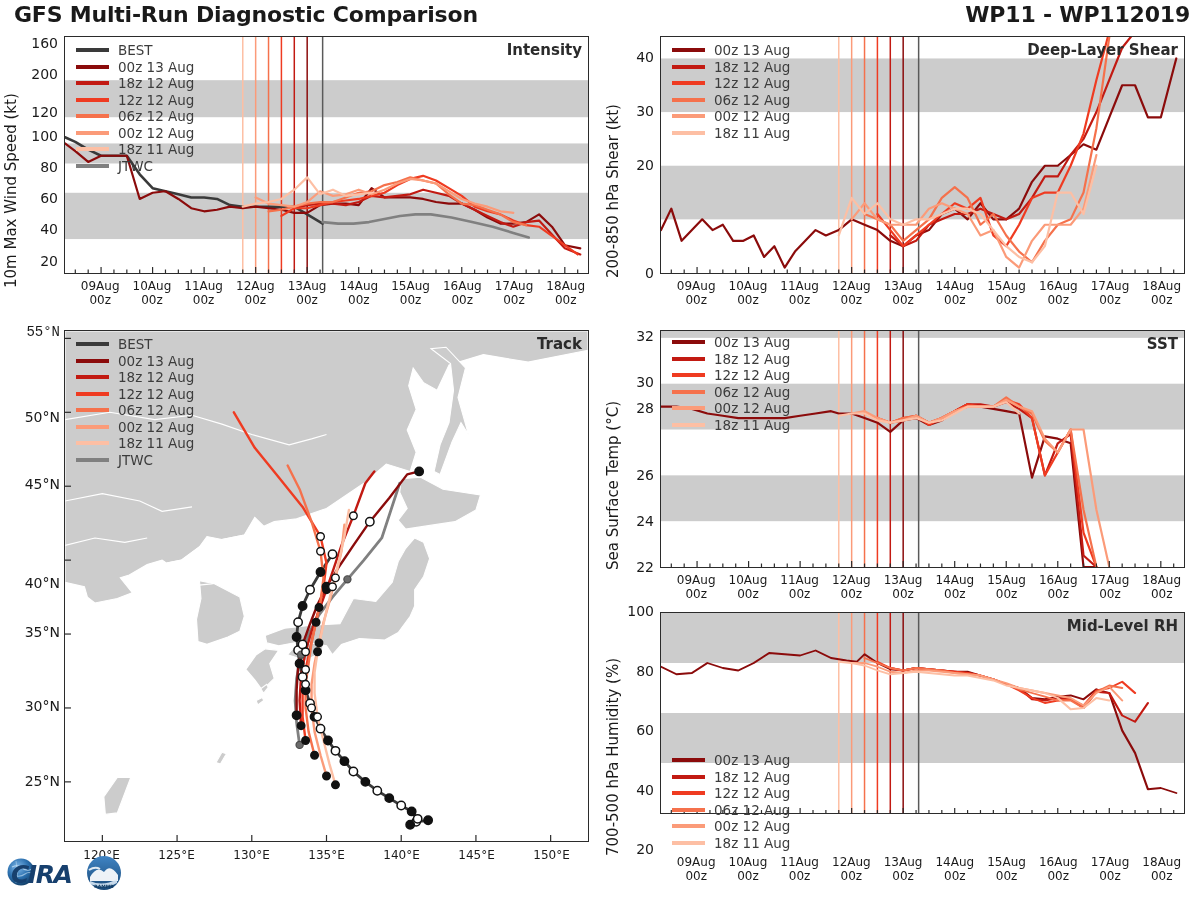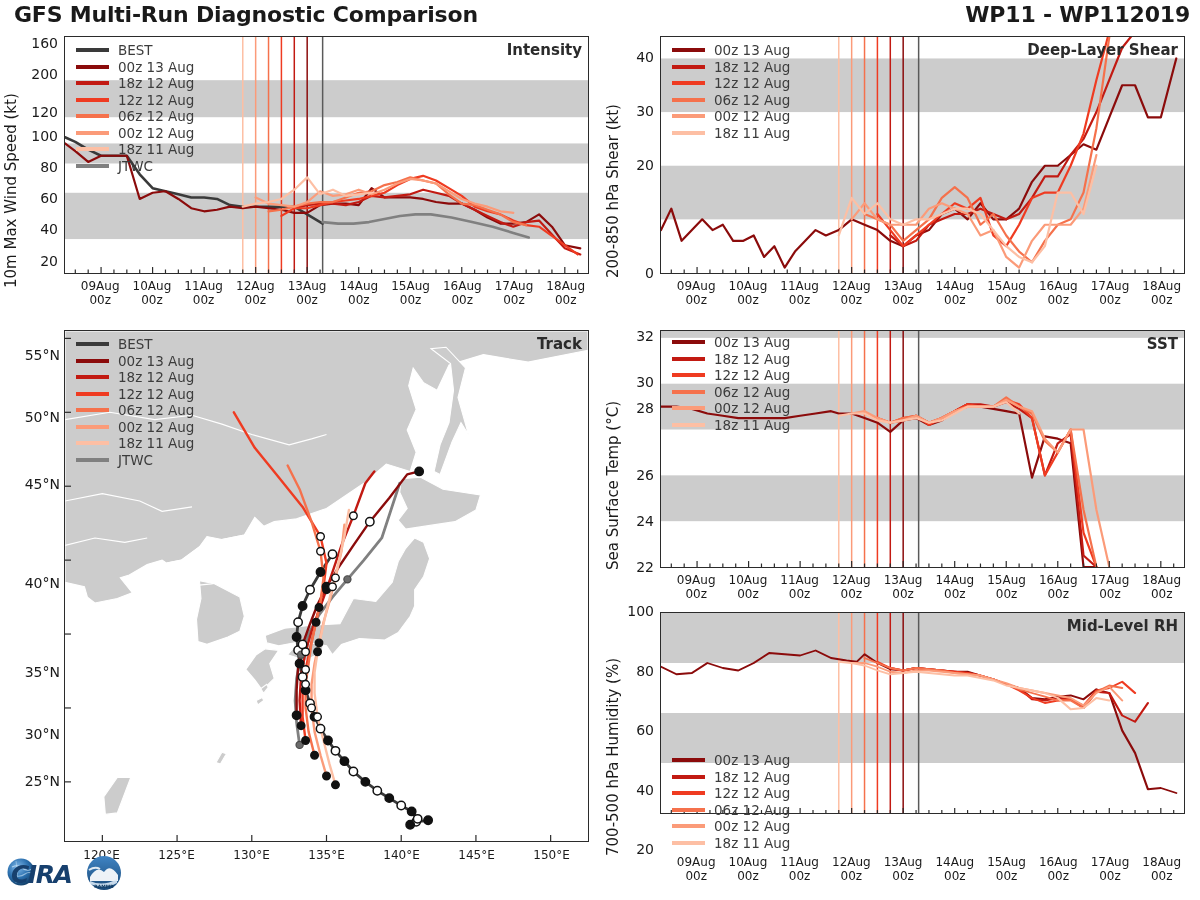--- a/index.html
+++ b/index.html
@@ -506,26 +506,26 @@
     <div class="xtick" style="left: 870.103px; top: 855px; width: 66px;">13Aug<br>00z</div>
     <div class="xtick" style="left: 921.828px; top: 855px; width: 66px;">14Aug<br>00z</div>
     <div class="xtick" style="left: 973.552px; top: 855px; width: 66px;">15Aug<br>00z</div>
     <div class="xtick" style="left: 1025.28px; top: 855px; width: 66px;">16Aug<br>00z</div>
     <div class="xtick" style="left: 1077px; top: 855px; width: 66px;">17Aug<br>00z</div>
     <div class="xtick" style="left: 1128.72px; top: 855px; width: 66px;">18Aug<br>00z</div>
   </div>
 
 <div id="track-yticks">
     <div class="ytick" style="left: 6px; top: 772.638px; width: 54px;">25°N</div>
-    <div class="ytick" style="left: 6px; top: 698.435px; width: 54px; margin-top: 28px;">30°N</div>
-    <div class="ytick" style="left: 6px; top: 624.232px; width: 54px; margin-top: 40px;">35°N</div>
+    <div class="ytick" style="left: 6px; top: 698.435px; width: 54px;">30°N</div>
+    <div class="ytick" style="left: 6px; top: 624.232px; width: 54px;">35°N</div>
     <div class="ytick" style="left: 6px; top: 575px; width: 54px;">40°N</div>
     <div class="ytick" style="left: 6px; top: 475.826px; width: 54px;">45°N</div>
     <div class="ytick" style="left: 6px; top: 409px; width: 54px;">50°N</div>
-    <div class="ytick" style="left: 6px; top: 347px; width: 54px;">55°N</div>
+    <div class="ytick" style="left: 6px; top: 324px; width: 54px; font-family: Liberation Mono, monospace;">55°N</div>
   </div>
 <div class="panel" id="panel-track" style="left:64px;top:330px;width:525px;height:512px;">
   <svg id="svg-track" viewBox="0 0 525 512" preserveAspectRatio="none">
       <rect x="0" y="0" width="525" height="512" fill="#ffffff"></rect>
       <polygon points="0.0,0.0 525.0,0.0 525.0,19.3 465.0,31.2 420.0,23.7 385.5,34.1 373.5,59.4 360.0,51.9 349.5,37.1 345.0,54.9 352.5,78.7 343.5,99.4 352.5,121.7 346.5,141.0 322.5,133.6 300.0,152.9 262.5,178.1 232.5,188.5 210.0,191.4 199.5,195.9 190.5,187.0 180.0,204.8 157.5,209.3 142.5,206.3 135.0,216.7 117.0,230.0 102.0,233.0 97.5,230.0 82.5,234.5 64.5,244.9 55.5,247.8 67.5,262.7 52.5,268.6 30.0,273.1 22.5,267.1 19.5,256.7 0.0,252.3" fill="#cccccc" stroke="#ffffff" stroke-width="1.1"></polygon>
       <polygon points="135.0,250.8 150.0,253.8 175.5,267.1 180.0,286.4 175.5,301.3 163.5,307.2 142.5,314.6 133.5,311.7 132.0,289.4 136.5,268.6 135.0,250.8" fill="#cccccc" stroke="#ffffff" stroke-width="1.1"></polygon>
       <polygon points="367.5,17.8 387.0,32.6 390.0,59.4 385.5,92.0 376.5,114.3 370.5,141.0 376.5,144.0 388.5,111.3 397.5,92.0 405.0,103.9 394.5,66.8 402.0,37.1 382.5,16.3 367.5,17.8" fill="#cccccc" stroke="#ffffff" stroke-width="1.1"></polygon>
       <polygon points="337.5,148.4 357.0,146.9 379.5,158.8 417.0,164.7 412.5,179.6 391.5,191.4 361.5,195.9 342.0,198.9 334.5,190.0 343.5,178.1 336.0,161.8 337.5,148.4" fill="#cccccc" stroke="#ffffff" stroke-width="1.1"></polygon>
       <polygon points="351.0,207.8 360.0,212.2 366.0,228.5 360.0,246.4 351.0,259.7 351.0,276.0 346.5,286.4 334.5,302.7 321.0,310.2 295.5,308.7 277.5,314.6 268.5,325.0 262.5,316.1 237.0,311.7 214.5,316.1 202.5,313.1 201.0,305.7 220.5,298.3 247.5,295.3 276.0,293.8 289.5,268.6 312.0,271.6 328.5,252.3 334.5,231.5 342.0,218.2 351.0,207.8" fill="#cccccc" stroke="#ffffff" stroke-width="1.1"></polygon>
       <polygon points="259.5,313.1 232.5,314.6 223.5,325.0 241.5,330.9 258.0,322.0 259.5,313.1" fill="#cccccc" stroke="#ffffff" stroke-width="1.1"></polygon>

